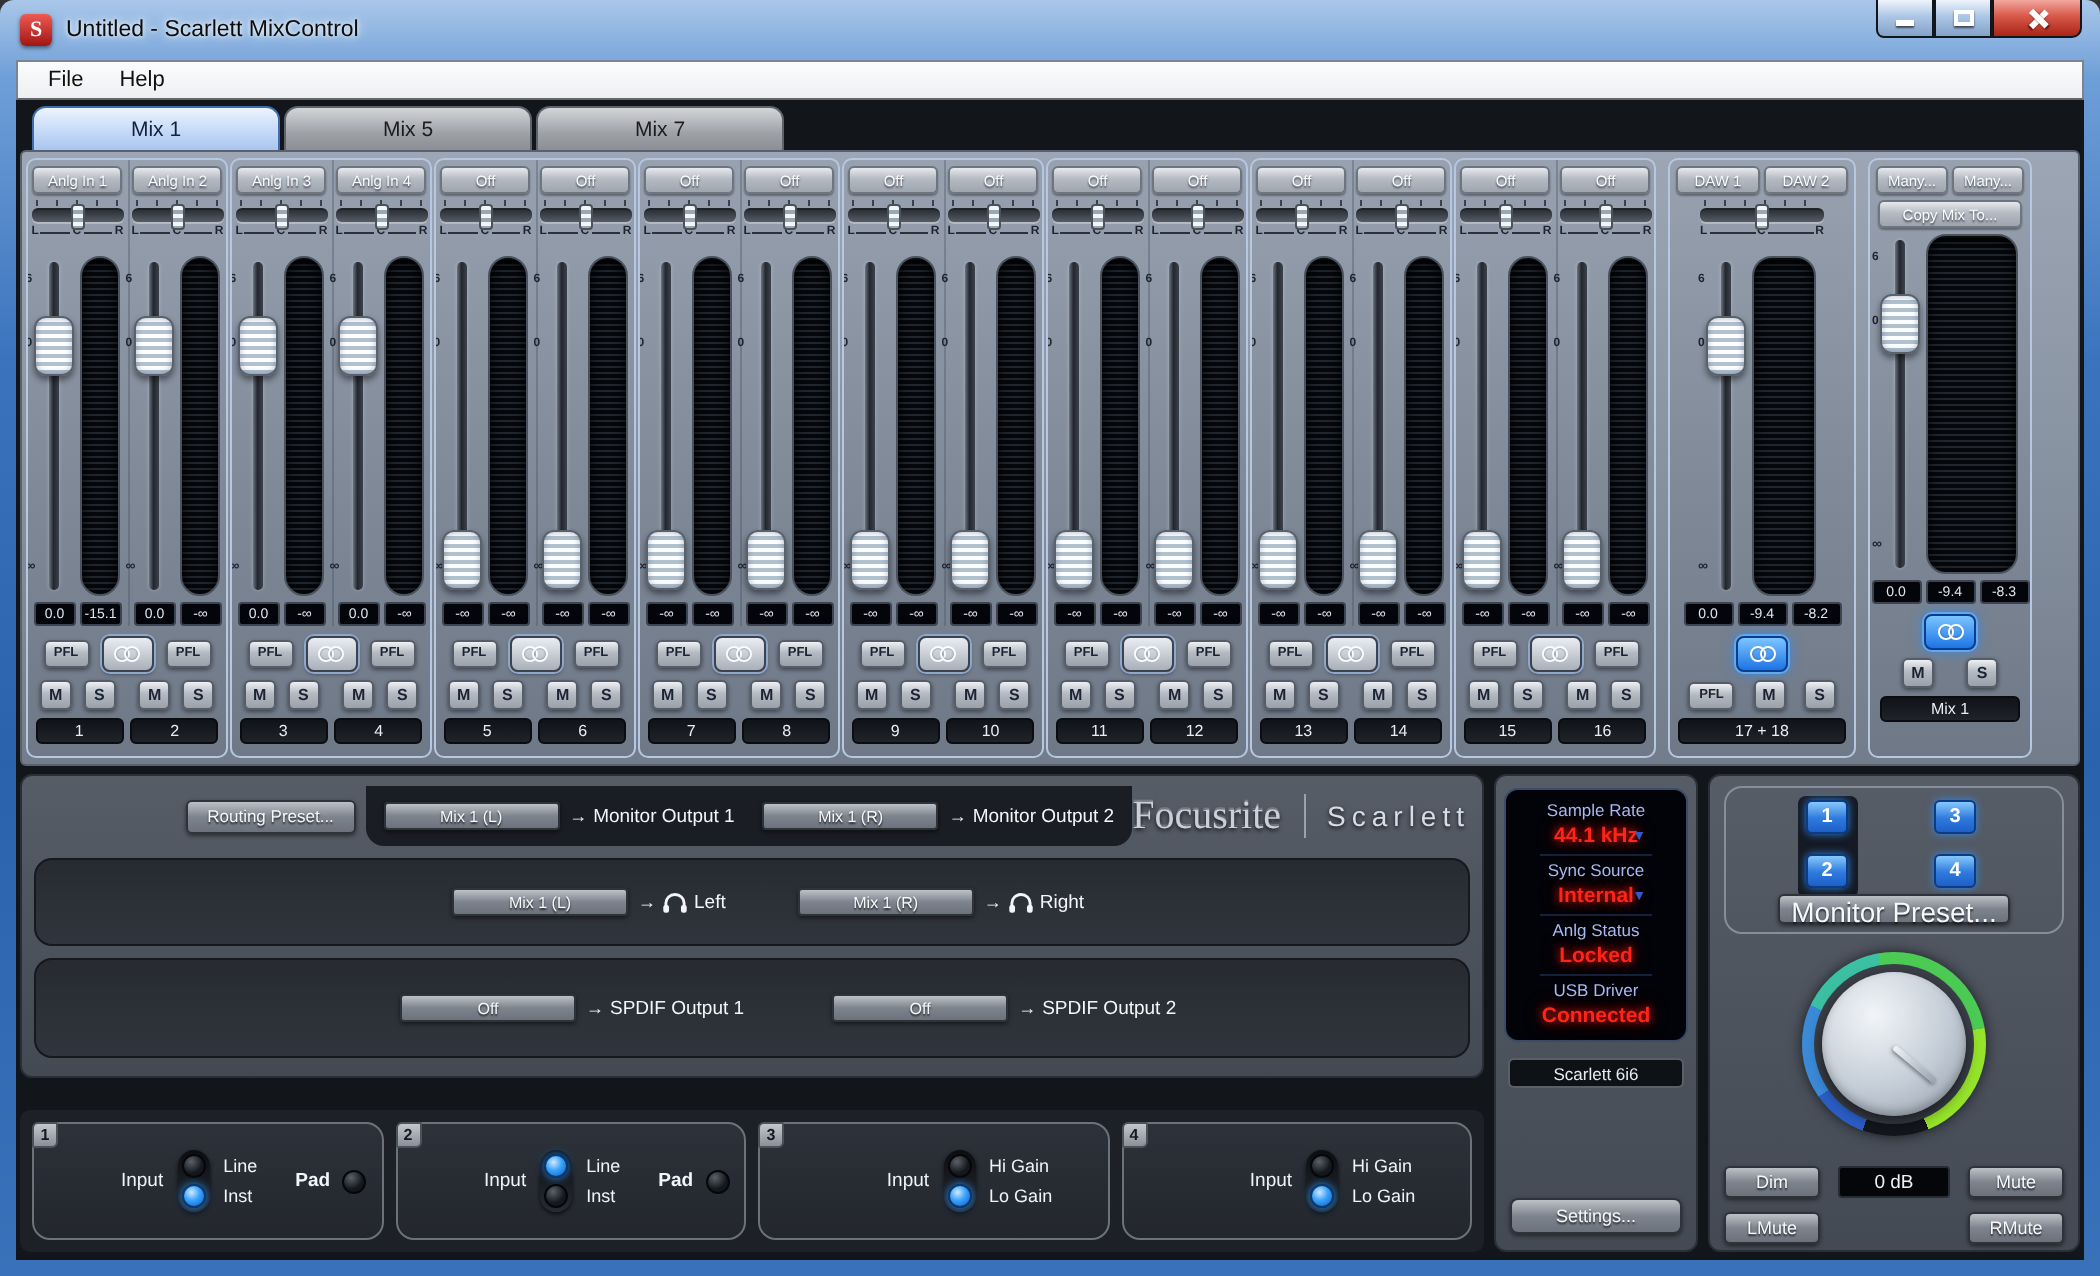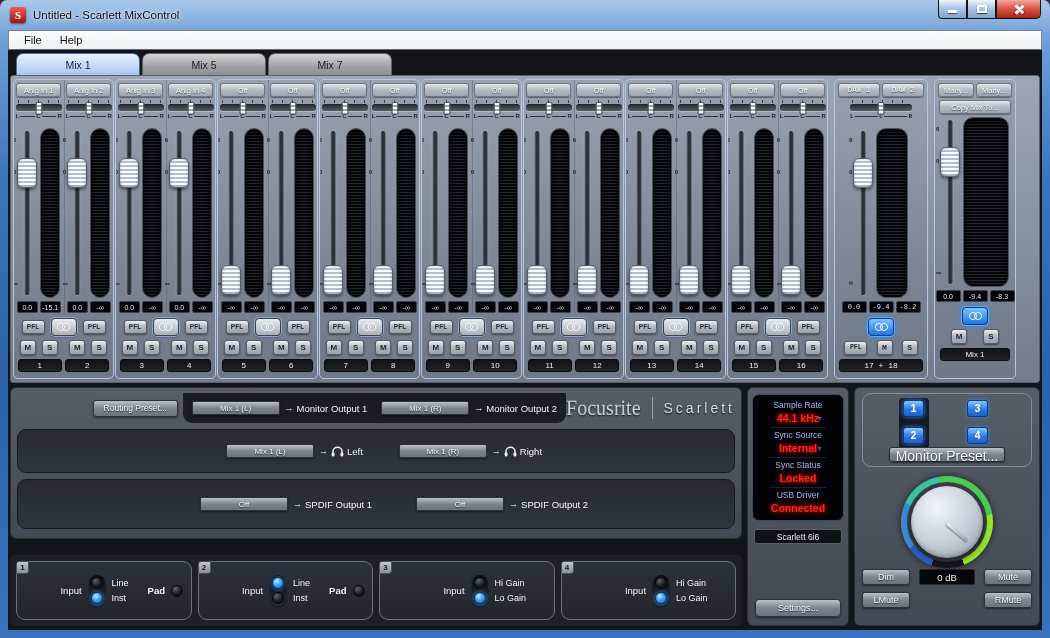--- a/index.html
+++ b/index.html
@@ -44,21 +44,21 @@
     background: linear-gradient(180deg,#d3d5d8,#9ea1a6 60%,#8b8f95); color:#1b1d21;
     border: 1px solid #5e636a; border-bottom: none; }
   .tab.active { background: linear-gradient(180deg,#ecf3fd,#c6daf7 55%,#a9c5ef); border-color:#3f6db0; color:#0f2240; }
   
   .mixer { height: 308px; border-radius: 3px; border: 1px solid #59616f;
     background: linear-gradient(180deg,#9ca6b5 0%,#8893a2 50%,#727c8b 100%);
     display: flex; align-items: stretch; padding: 3px 2px; }
   .pair { width: 101px; flex: 0 0 auto; border: 1px solid #b7c7e1; border-radius: 5px; margin-right: 1px;
     background: linear-gradient(180deg,#97a1b0,#7f8998 55%,#6e7887);
     display: flex; flex-wrap: wrap; align-content: flex-start; overflow: hidden; }
-  .pair.daw { width: 94px; margin-left: 5px; justify-content: center; font-family: Liberation Mono, monospace; }
+  .pair.daw { width: 94px; margin-left: 5px; justify-content: center; }
   .pair.mixout { width: 82px; margin-left: 5px; justify-content: center; }
   .strip { width: 50%; display: flex; flex-direction: column; align-items: center; padding-top: 3px; }
   .strip + .strip { border-left: 1px solid rgba(70,80,96,.35); }
   .src-btn { width: 45px; height: 14px; border-radius: 3px; font-size: 7.5px; color: #fafbfd;
     background: linear-gradient(180deg,#e7eaee,#b5bbc3 45%,#9fa5ae); border: 1px solid #6e757f;
     text-shadow: 0 1px 1px rgba(50,55,65,.9); box-shadow: 0 1px 1px rgba(0,0,0,.35); }
   .w42 { width: 42px; } .w36 { width: 36px; }
   .copy-btn { width: 72px; height: 14px; margin-top: 3px; font-size: 7.5px; }
   .hdr2 { width: 100%; display: flex; justify-content: center; gap: 2px; margin-top: 3px; }
   
@@ -190,21 +190,21 @@
     background: conic-gradient(from 200deg, #2a5ec6 0 35deg, #3a8ad8 35deg 95deg, #3cc0a4 95deg 150deg,
       #4ccb54 150deg 240deg, #96e42a 240deg 318deg, #13161b 318deg 360deg);
     box-shadow: 0 0 7px rgba(0,0,0,.65); }
   .knob-ring::after { content: ""; position: absolute; inset: 6px; border-radius: 50%; background: #3a3f48; }
   .knob-face { position: absolute; inset: 10px; border-radius: 50%;
     background: radial-gradient(circle at 36% 30%,#f2f5f8,#c3ccd6 55%,#8d97a4);
     box-shadow: 0 3px 7px rgba(0,0,0,.55), inset 0 -2px 4px rgba(0,0,0,.25); }
   .knob-pointer { position: absolute; left: 50%; top: 50%; width: 27px; height: 3px; border-radius: 2px;
     background: linear-gradient(90deg,#eef2f6,#98a4b0); transform-origin: 0 50%; transform: rotate(40deg);
     box-shadow: 0 1px 2px rgba(0,0,0,.45); }
-  .mon-grid { display: flex; gap: 9px; align-items: center; margin-top: 1px; justify-content: flex-end; }
+  .mon-grid { display: flex; gap: 9px; align-items: center; margin-top: 15px; justify-content: flex-end; }
   .mon-grid2 { display: flex; gap: 9px; align-items: center; margin-top: 7px; }
   .mon-btn { width: 48px; height: 16px; font-size: 9px; border-radius: 3px; }
   .level { width: 56px; height: 16px; background: #04060a; border: 1px solid #272b33; border-radius: 2px;
     color: #eef1f5; font-size: 9.5px; text-align: center; line-height: 15px; }
   .spacer56 { width: 56px; }
   .hp { display: inline-block; }
 </style>
 </head>
 <body>
 
@@ -1123,21 +1123,21 @@
         <div class="lcd">
             <div class="lcd-field">
     <div class="lcd-label">Sample Rate</div>
     <div class="lcd-value">44.1 kHz<span class="dd">▼</span></div>
             </div>
             <div class="lcd-field">
     <div class="lcd-label">Sync Source</div>
     <div class="lcd-value">Internal<span class="dd">▼</span></div>
             </div>
             <div class="lcd-field">
-    <div class="lcd-label">Sync Status</div>
+    <div class="lcd-label">Anlg Status</div>
     <div class="lcd-value">Locked</div>
             </div>
             <div class="lcd-field">
     <div class="lcd-label">USB Driver</div>
     <div class="lcd-value">Connected</div>
             </div>
           </div>
         <div class="device">Scarlett 6i6</div>
         <button class="grey-btn settings-btn">Settings...</button>
       </div>

